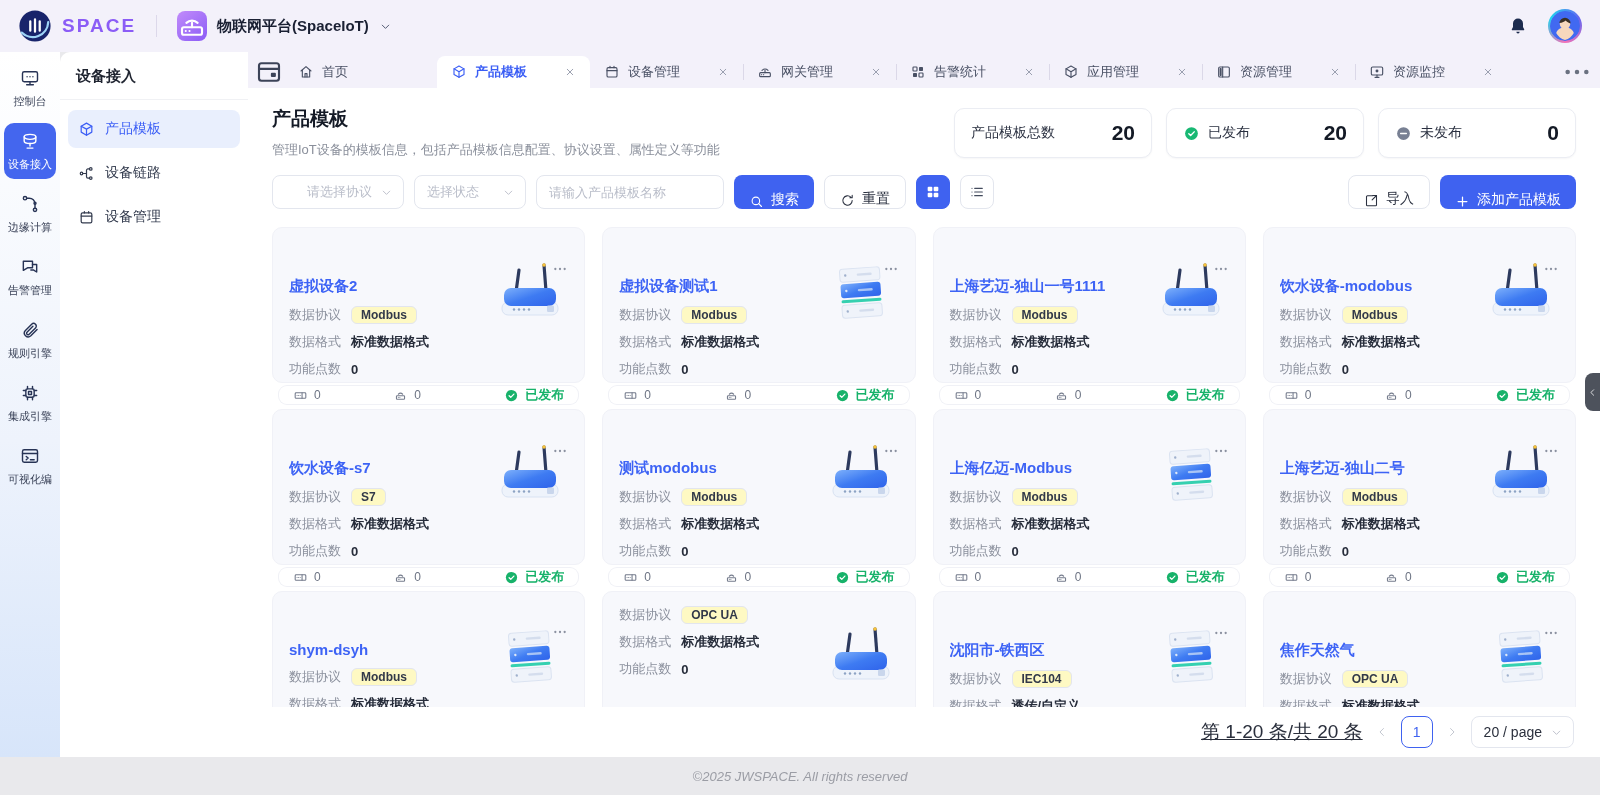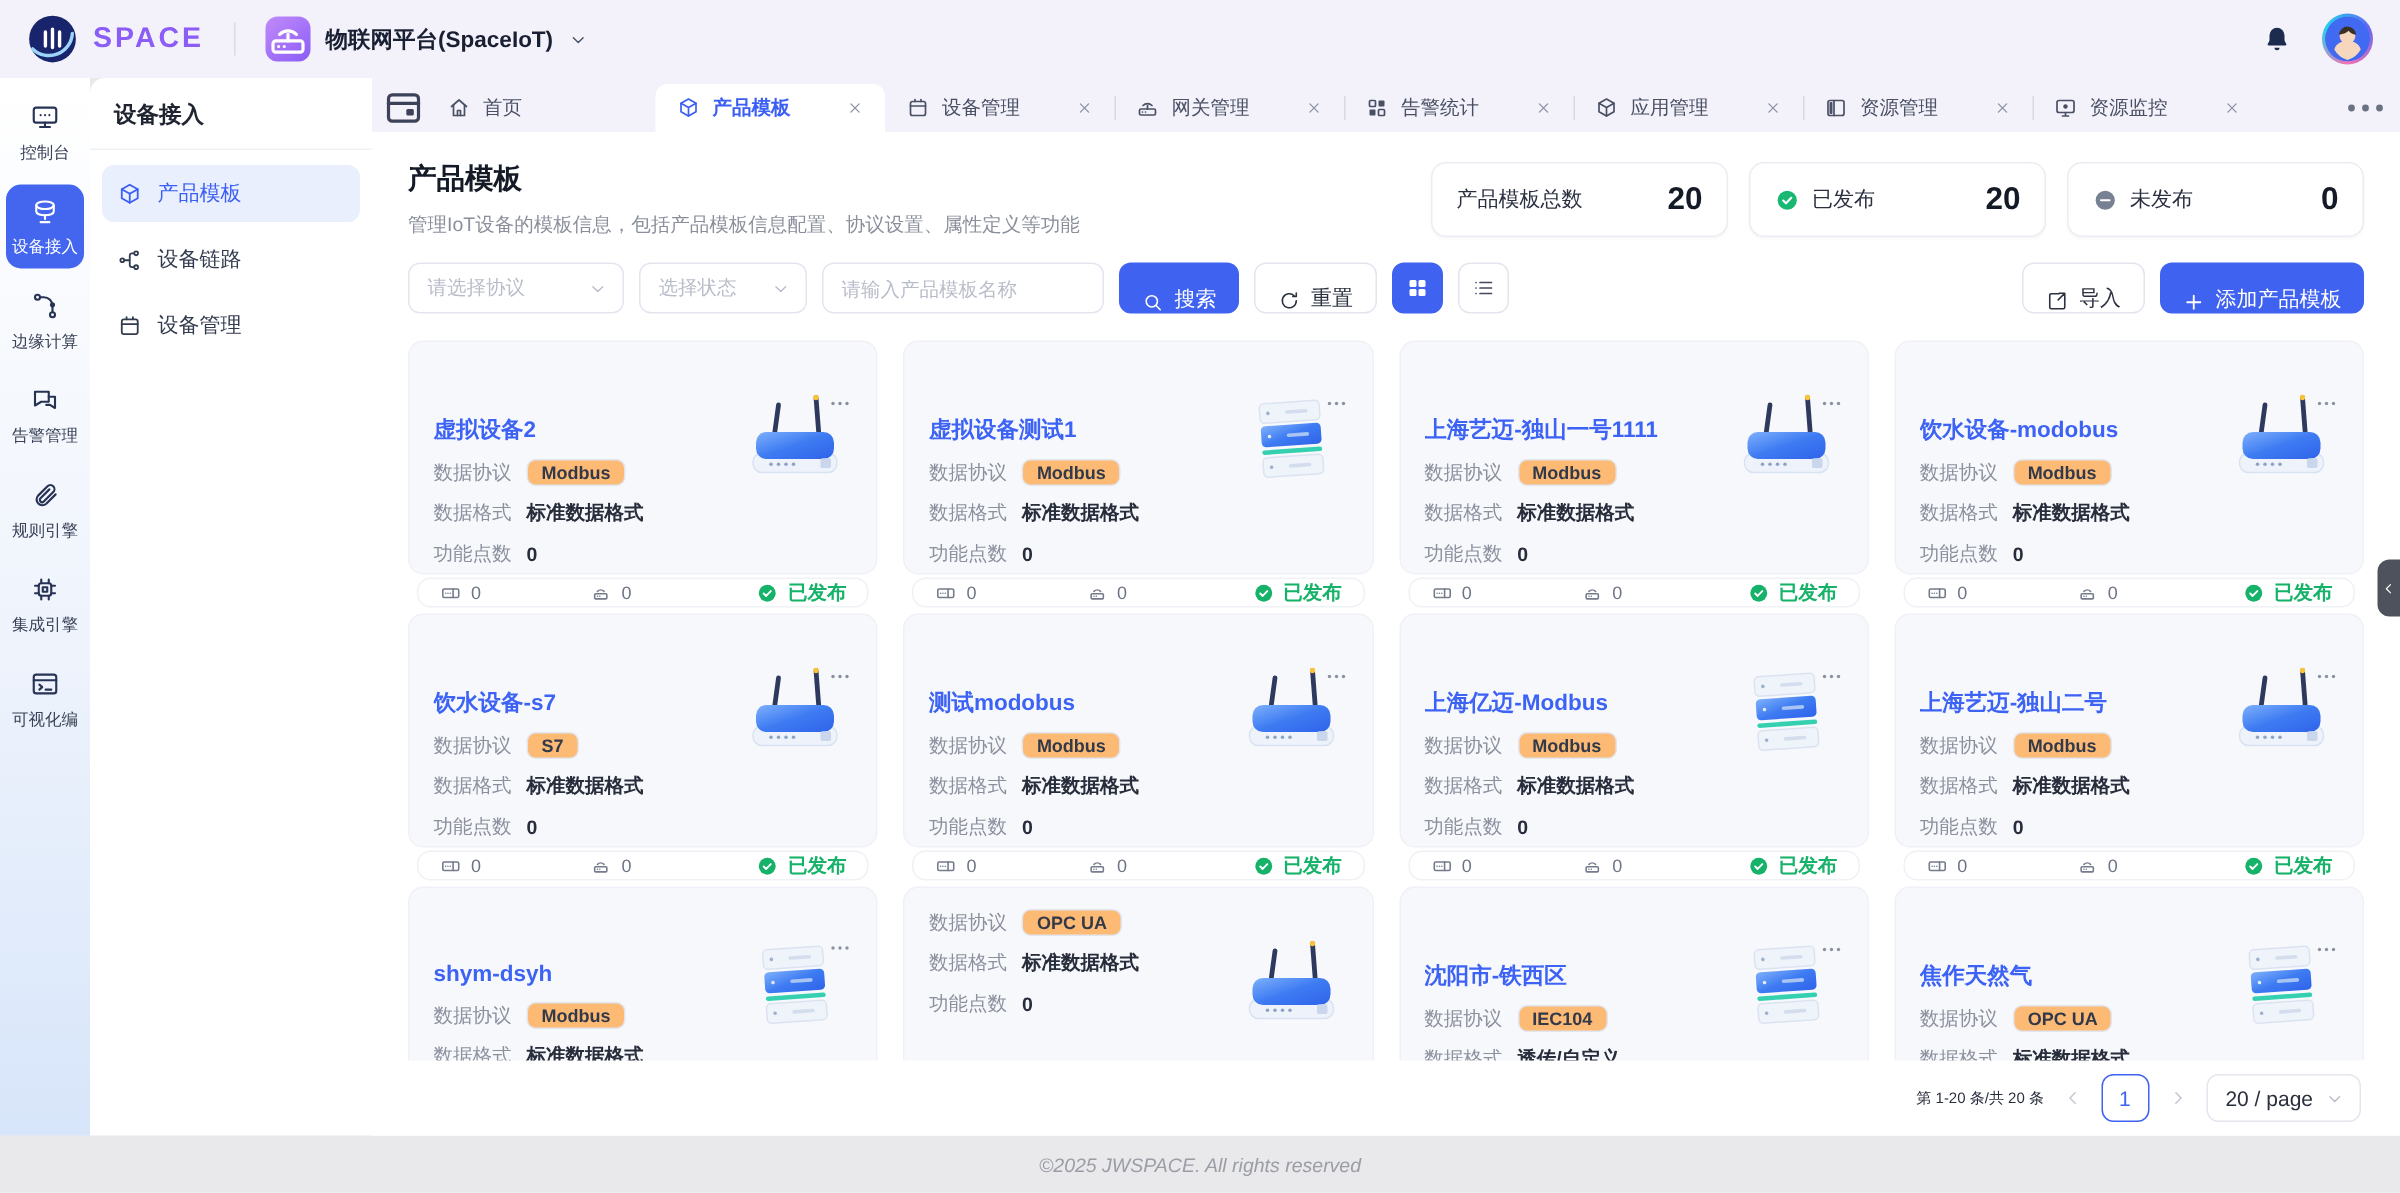--- a/index.html
+++ b/index.html
@@ -68,21 +68,21 @@
   .stat-ic.v-muted { color:#788093; }
   .stat-label { font-size:14px; color:#2a3040; }
   .stat-value { margin-left:auto; font-size:21px; font-weight:700; color:#141a26; }
 
   
   .filter-row { display:flex; align-items:center; justify-content:space-between; padding:12px 24px 14px; }
   .f-left, .f-right { display:flex; align-items:center; gap:10px; }
   .select { height:34px; border:1px solid #e3e6ee; border-radius:8px; background:#fff; display:flex; align-items:center; padding:0 10px 0 12px; font-size:13px; color:#252b3a; cursor:pointer; }
   .select .ph { color:#b9bdc9; flex:1; }
   .select .chev { width:13px; height:13px; color:#b9bdc9; margin-left:8px; }
-  .select.w1 { width:144px; }
+  .select.w1 { width:132px;text-align:right; }
   .select.w2 { width:112px; }
   .f-input { width:188px; height:34px; border:1px solid #e3e6ee; border-radius:8px; padding:0 12px; font-size:13px; color:#252b3a; outline:none; font-family:inherit; }
   .f-input::placeholder { color:#b9bdc9; }
   .btn { height:34px; border-radius:8px; display:inline-flex; align-items:flex-end; gap:7px; padding:0 15px; font-size:14px; border:none; cursor:pointer; font-family:inherit; }
   .btn [data-icon] { width:15px; height:15px; }
   .btn.primary { background:#3f62f0; color:#fff; }
   .btn.ghost { background:#fff; color:#2b3140; border:1px solid #e3e6ee; }
   .iconbtn { width:34px; height:34px; border-radius:8px; display:grid; place-items:center; border:1px solid #e3e6ee; background:#fff; color:#424a5c; cursor:pointer; }
   .iconbtn [data-icon] { width:16px; height:16px; }
   .iconbtn.active { background:#3f62f0; border-color:#3f62f0; color:#fff; }
@@ -90,34 +90,34 @@
   
   .cards-clip { flex:1; min-height:0; overflow:hidden; padding:4px 24px 0; }
   .cards-grid { display:grid; grid-template-columns:repeat(4,1fr); gap:26px 17px; }
   .card { position:relative; background:#f7f8fc; border:1px solid #f0f1f7; border-radius:10px; height:156px; padding:13px 16px 6px; display:flex; flex-direction:column; }
   .card-top { display:flex; justify-content:space-between; align-items:center; margin-bottom:9px; }
   .card-title { font-size:15px; font-weight:700; color:#3d63f5; text-decoration:none; white-space:nowrap; overflow:hidden; text-overflow:ellipsis; max-width:86%; cursor:pointer;margin-top:36px; }
   .card-more { width:16px; height:16px; color:#8b91a0; cursor:pointer; }
   .card-row { display:flex; align-items:center; gap:10px; margin-bottom:7px; font-size:13px; min-height:20px; }
   .c-label { color:#8b909d; flex:0 0 auto; }
   .c-val { color:#272d3b; font-weight:600; }
-  .tag { border:1px solid #e2e5ee; background:#fdba74; border-radius:6px; padding:1px 9px; font-size:12px; color:#323949; font-weight:600; }
+  .tag { border:1px solid #e2e5ee; background:#fef9c3; border-radius:6px; padding:1px 9px; font-size:12px; color:#323949; font-weight:600; }
   .device-img { position:absolute; right:16px; top:32px; width:76px; height:66px; }
   .device-img svg { width:100%; height:100%; display:none; }
   .device-img.v-router .img-router { display:block; }
   .device-img.v-server .img-server { display:block; }
   .card-foot { margin:auto -10px 0; background:#fff; border-radius:8px; height:34px; display:flex; align-items:center; padding:0 14px; box-shadow:0 0 0 1px #f0f1f6; }
   .foot-item { display:flex; align-items:center; gap:6px; font-size:12px; color:#6d7484; width:37%; }
   .foot-item [data-icon] { width:15px; height:15px; color:#747b8c; }
   .foot-status { margin-left:auto; display:flex; align-items:center; gap:6px; font-size:13px; color:#17b26a; font-weight:600; }
   .foot-status [data-icon] { width:15px; height:15px; color:#17b26a; }
 
   
   .pagination { height:50px; display:flex; align-items:center; justify-content:flex-end; gap:12px; padding:0 26px; background:#fff; }
-  .pg-summary { font-size:10px; color:#2a2f3c; }
+  .pg-summary { font-size:19px; color:#2a2f3c;text-decoration:underline; }
   .pg-btn { width:14px; height:14px; color:#c2c6cf; cursor:pointer; }
   .pg-page { width:32px; height:32px; border:1px solid #3f62f0; color:#3f62f0; border-radius:8px; display:grid; place-items:center; font-size:14px; background:#fff; cursor:pointer; }
   .pg-size { height:32px; font-size:14px; color:#2a2f3c; }
 
   
   .footer { height:38px; background:#e9e9ec; display:grid; place-items:center; font-size:13px; color:#9b9da5; font-style:italic; }
   .edge-handle { position:absolute; right:0; top:373px; width:15px; height:38px; background:#2e3440; border-radius:8px 0 0 8px; display:grid; place-items:center; color:#fff; opacity:.85; cursor:pointer; }
   .edge-handle [data-icon] { width:11px; height:11px; }
 
   [data-icon] { display:inline-flex; }

